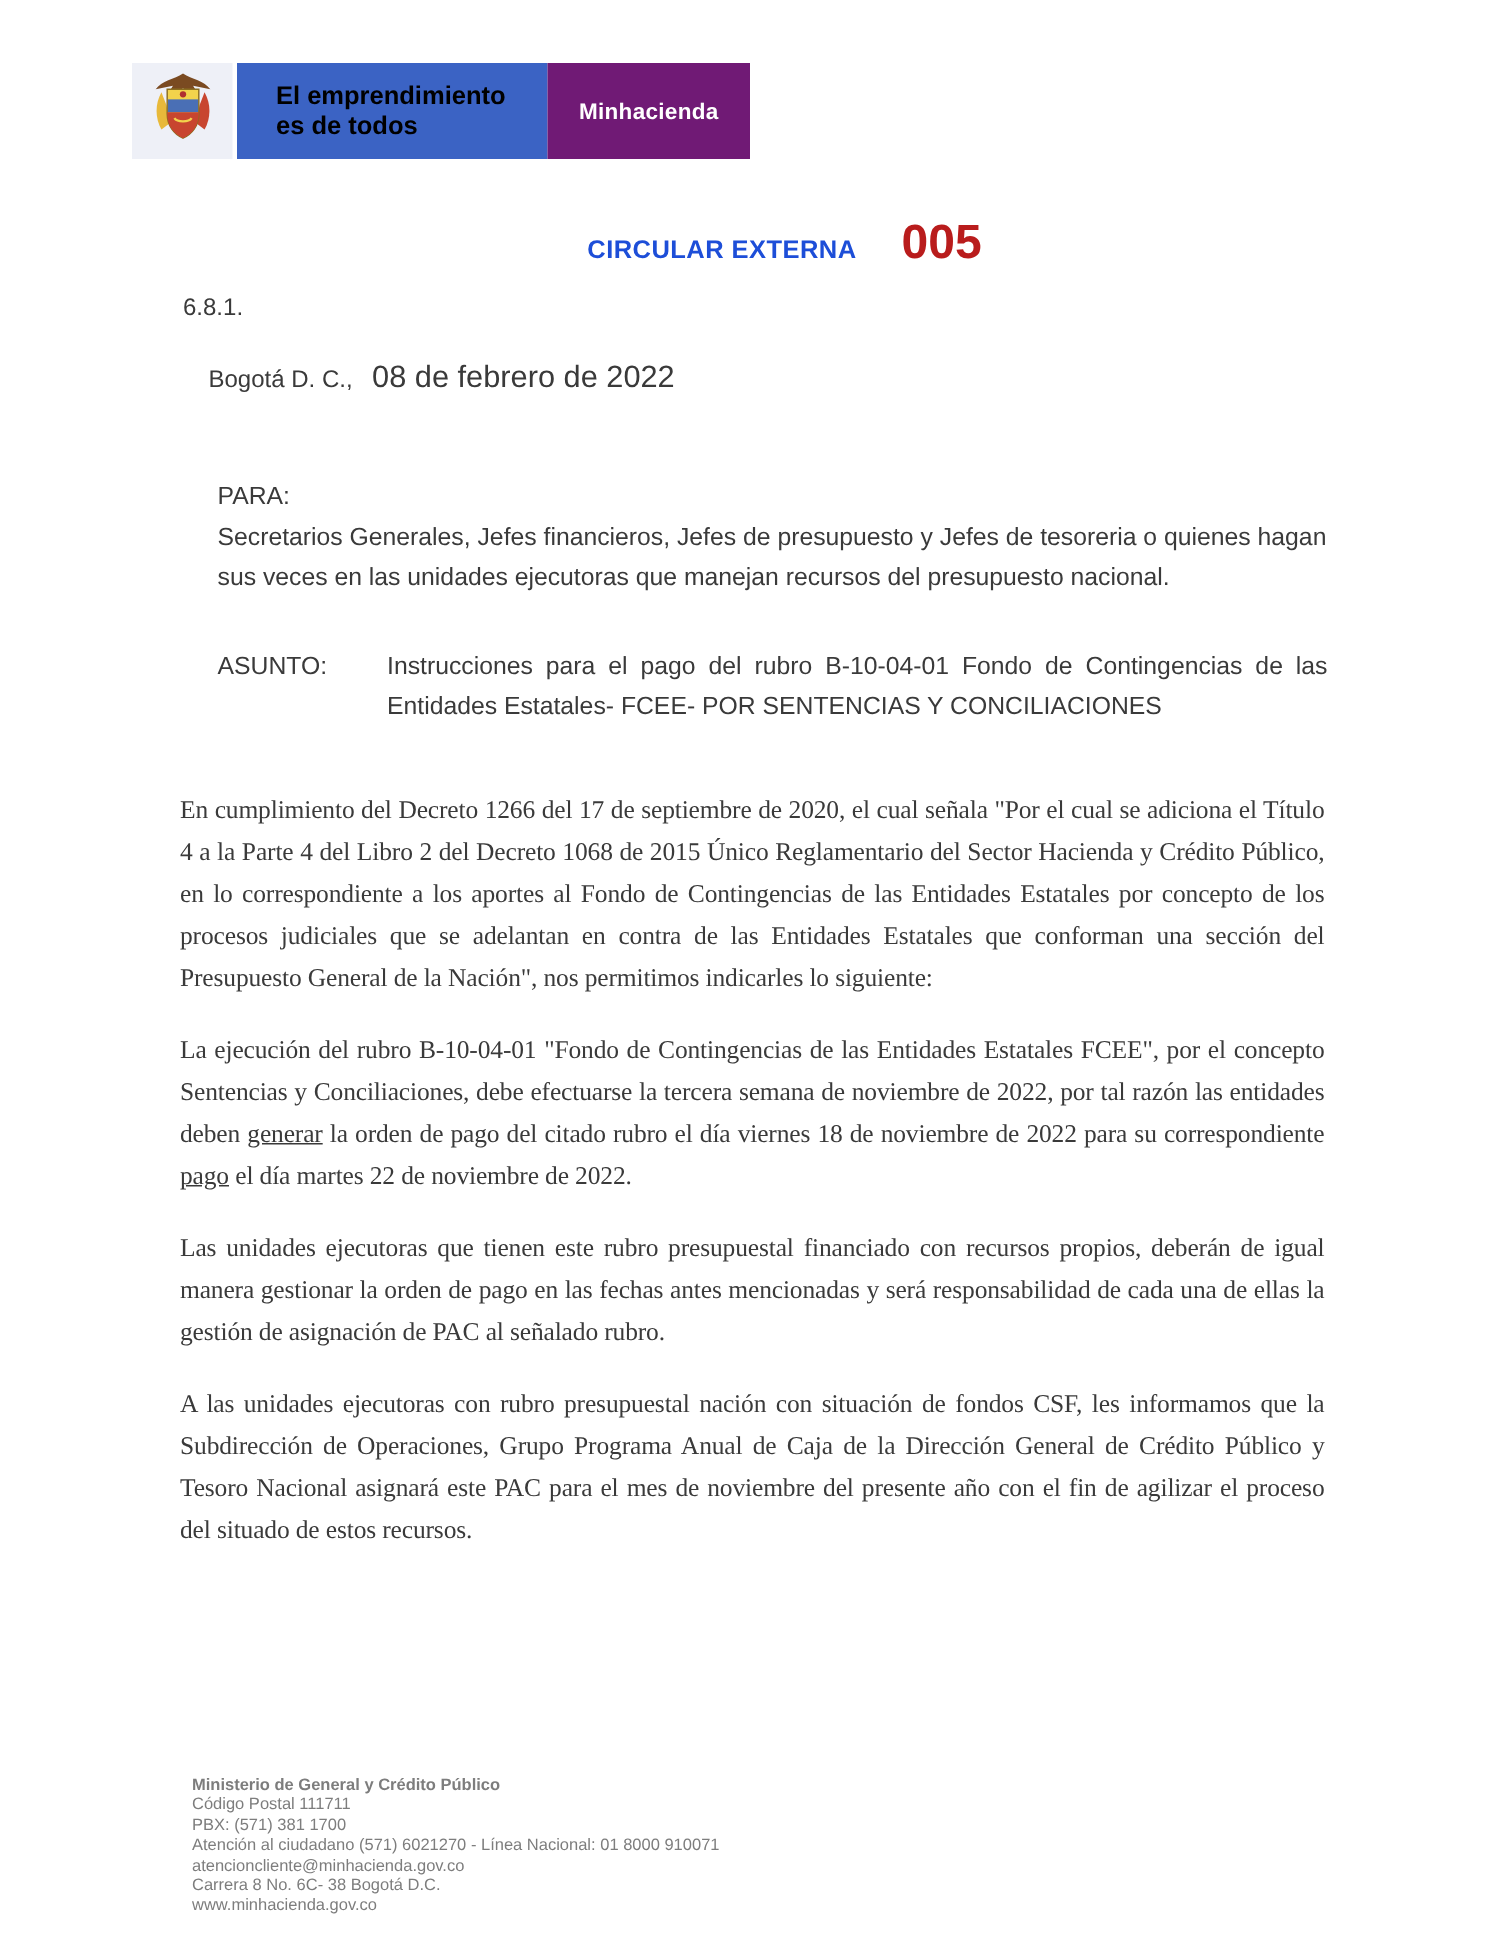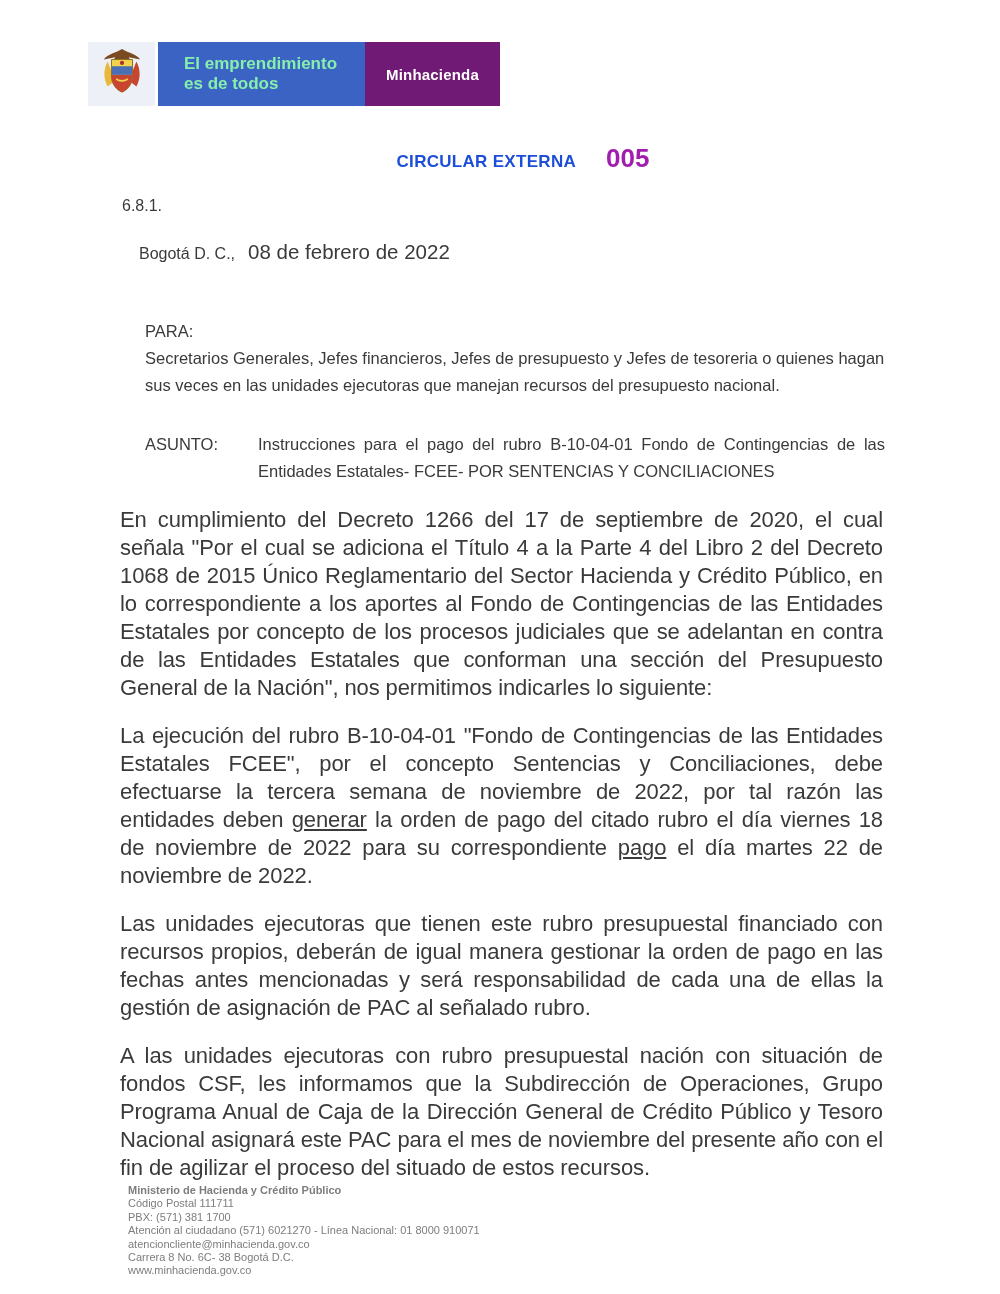--- a/index.html
+++ b/index.html
@@ -5,44 +5,44 @@
   * { margin:0; padding:0; box-sizing:border-box; }
   html,body { background:#ffffff; }
   .page {
     position:relative; width:1000px; height:1294px; background:#ffffff;
     font-family:"Liberation Sans", sans-serif; color:#3a3a3a; overflow:hidden;
   }
 
   
   .header-bar { position:absolute; left:88px; top:42px; height:64px; display:flex; }
   .logo-box { width:67px; height:64px; background:#eef0f7; display:flex; align-items:center; justify-content:center; margin-right:3px; }
-  .slogan-box { width:207px; height:64px; background:#3b63c4; color:#86efac; display:flex; flex-direction:column; justify-content:center; padding-left:26px; font-weight:bold; font-size:17px; line-height:20px; }
+  .slogan-box { width:207px; height:64px; background:#3b63c4; color:#000000; display:flex; flex-direction:column; justify-content:center; padding-left:26px; font-weight:bold; font-size:17px; line-height:20px; }
   .brand-box { width:135px; height:64px; background:#701a75; color:#ffffff; display:flex; align-items:center; justify-content:center; font-weight:bold; font-size:15px; letter-spacing:.2px; }
 
   
   .doc-title { position:absolute; left:0; right:0; top:143px; text-align:center; padding-left:46px; }
   .doc-title .label { font-size:17px; font-weight:bold; letter-spacing:.3px; color:#1d4ed8; }
-  .doc-title .number { font-size:26px; font-weight:bold; margin-left:30px; color:#a21caf; }
+  .doc-title .number { font-size:32px; font-weight:bold; margin-left:30px; color:#b91c1c; }
 
   
   .ref { position:absolute; left:122px; top:197px; font-size:16px; }
   .dateline { position:absolute; left:139px; top:240px; font-size:16px; }
   .dateline .date { font-size:20.5px; margin-left:13px; }
 
   
   .field-row { position:absolute; left:145px; width:740px; display:flex; font-size:16.5px; line-height:27px; }
   .row-para { top:318px;flex-direction:column; }
   .row-asunto { top:431px; }
   .row-para .field-label { width:118px; flex:none; }
   .row-asunto .field-label { width:113px; flex:none; }
   .field-text { flex:1; }
   .row-asunto .field-text { text-align:justify; }
 
   
-  .body-text { position:absolute; left:120px; width:763px; top:506px; font-size:22px; line-height:28px; text-align:justify; letter-spacing:-0.1px; }
+  .body-text { position:absolute; left:120px; width:763px; top:526px; font-size:17px; line-height:28px; text-align:justify; letter-spacing:-0.1px;font-family:Liberation Serif, serif; }
   .body-text p { margin:0 0 20px 0; }
   .u { text-decoration:underline; }
 
   
   .page-footer { position:absolute; left:128px; top:1184px; font-size:11px; line-height:13.4px; color:#7d7d7d; }
   .page-footer .bold { font-weight:bold; }
 </style>
 </head>
 <body>
 
@@ -91,21 +91,21 @@
   </div>
 
   <div class="body-text">
     <p>En cumplimiento del Decreto 1266 del 17 de septiembre de 2020, el cual señala "Por el cual se adiciona el Título 4 a la Parte 4 del Libro 2 del Decreto 1068 de 2015 Único Reglamentario del Sector Hacienda y Crédito Público, en lo correspondiente a los aportes al Fondo de Contingencias de las Entidades Estatales por concepto de los procesos judiciales que se adelantan en contra de las Entidades Estatales que conforman una sección del Presupuesto General de la Nación", nos permitimos indicarles lo siguiente:</p>
     <p><span>La ejecución del rubro B-10-04-01 "Fondo de Contingencias de las Entidades Estatales FCEE", por el concepto Sentencias y Conciliaciones, debe efectuarse la tercera semana de noviembre de 2022, por tal razón las entidades deben </span><span class="u">generar</span><span> la orden de pago del citado rubro el día viernes 18 de noviembre de 2022 para su correspondiente </span><span class="u">pago</span><span> el día martes 22 de noviembre de 2022.</span></p>
     <p>Las unidades ejecutoras que tienen este rubro presupuestal financiado con recursos propios, deberán de igual manera gestionar la orden de pago en las fechas antes mencionadas y será responsabilidad de cada una de ellas la gestión de asignación de PAC al señalado rubro.</p>
     <p>A las unidades ejecutoras con rubro presupuestal nación con situación de fondos CSF, les informamos que la Subdirección de Operaciones, Grupo Programa Anual de Caja de la Dirección General de Crédito Público y Tesoro Nacional asignará este PAC para el mes de noviembre del presente año con el fin de agilizar el proceso del situado de estos recursos.</p>
   </div>
 
   <div class="page-footer">
-    <div class="bold">Ministerio de Hacienda y Crédito Público</div>
+    <div class="bold">Ministerio de General y Crédito Público</div>
     <div>Código Postal 111711</div>
     <div>PBX: (571) 381 1700</div>
     <div>Atención al ciudadano (571) 6021270 - Línea Nacional: 01 8000 910071</div>
     <div>atencioncliente@minhacienda.gov.co</div>
     <div>Carrera 8 No. 6C- 38 Bogotá D.C.</div>
     <div>www.minhacienda.gov.co</div>
   </div>
 
 </div>
 

